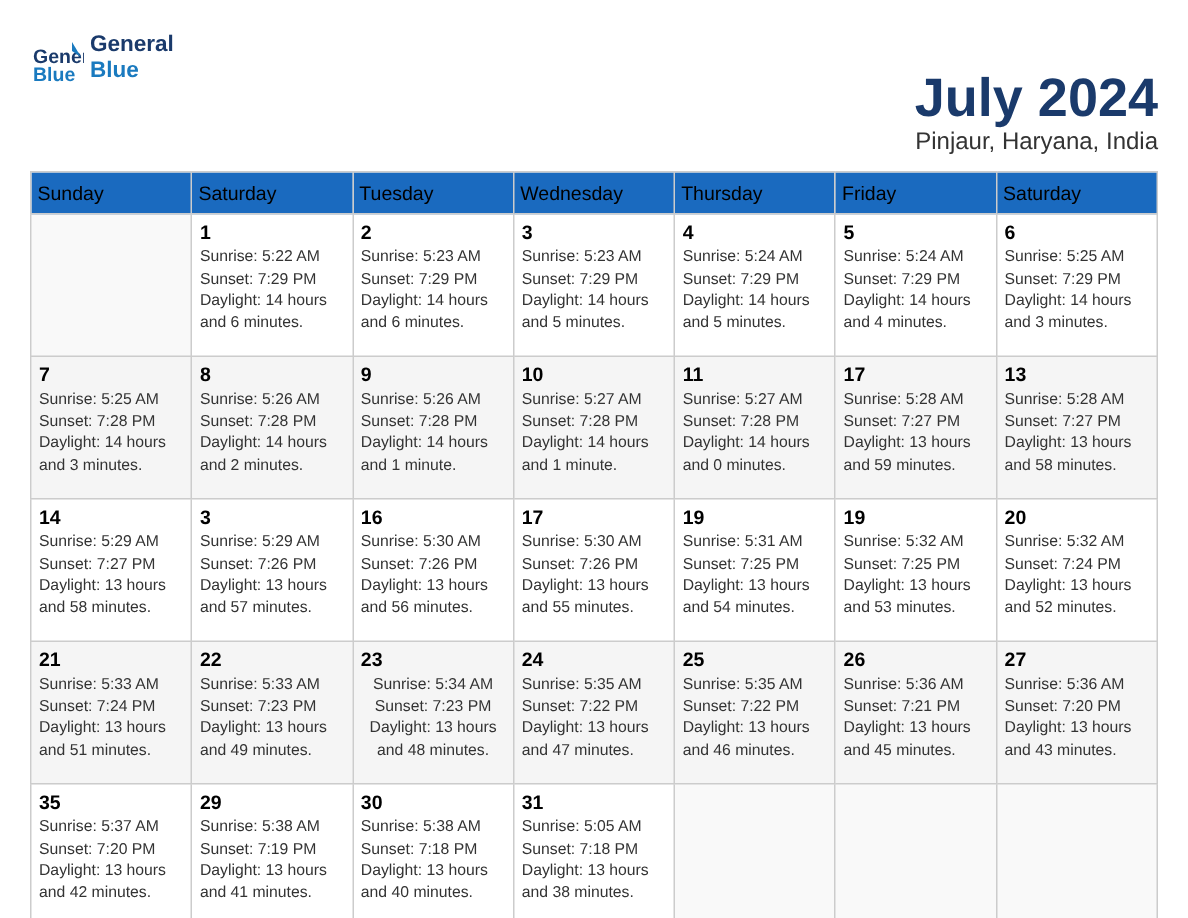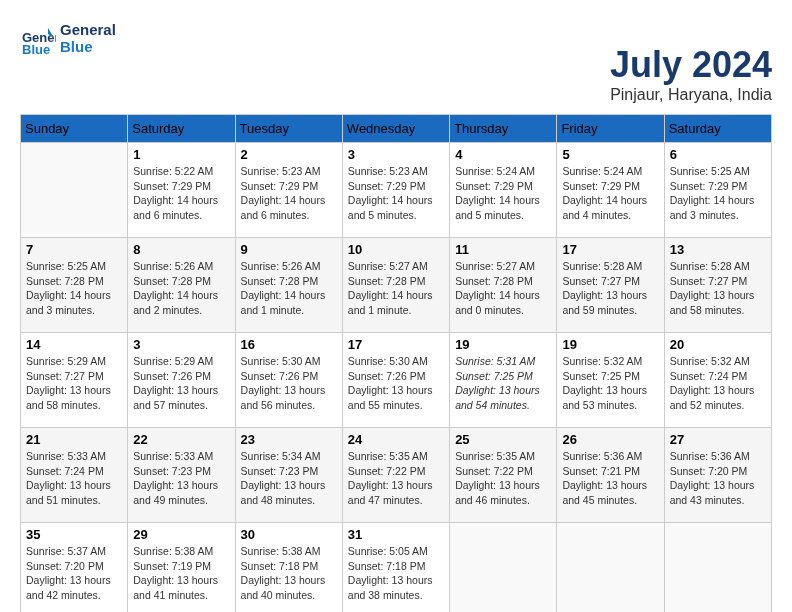--- a/index.html
+++ b/index.html
@@ -236,21 +236,21 @@
         </td>
         <td>
           <div class="day-number">17</div>
           <div class="day-info" style="white-space: pre-line;">Sunrise: 5:30 AM
 Sunset: 7:26 PM
 Daylight: 13 hours
 and 55 minutes.</div>
         </td>
         <td>
           <div class="day-number">19</div>
-          <div class="day-info" style="white-space: pre-line; font-style: italic;">Sunrise: 5:31 AM
+          <div class="day-info" style="white-space: pre-line;">Sunrise: 5:31 AM
 Sunset: 7:25 PM
 Daylight: 13 hours
 and 54 minutes.</div>
         </td>
         <td>
           <div class="day-number">19</div>
           <div class="day-info" style="white-space: pre-line;">Sunrise: 5:32 AM
 Sunset: 7:25 PM
 Daylight: 13 hours
 and 53 minutes.</div>
@@ -273,21 +273,21 @@
         </td>
         <td>
           <div class="day-number">22</div>
           <div class="day-info" style="white-space: pre-line;">Sunrise: 5:33 AM
 Sunset: 7:23 PM
 Daylight: 13 hours
 and 49 minutes.</div>
         </td>
         <td>
           <div class="day-number">23</div>
-          <div class="day-info" style="white-space: pre-line;">Sunrise: 5:34 AM
+          <div class="day-info" style="white-space: pre-line; text-align: center;">Sunrise: 5:34 AM
 Sunset: 7:23 PM
 Daylight: 13 hours
 and 48 minutes.</div>
         </td>
         <td>
           <div class="day-number">24</div>
           <div class="day-info" style="white-space: pre-line;">Sunrise: 5:35 AM
 Sunset: 7:22 PM
 Daylight: 13 hours
 and 47 minutes.</div>

